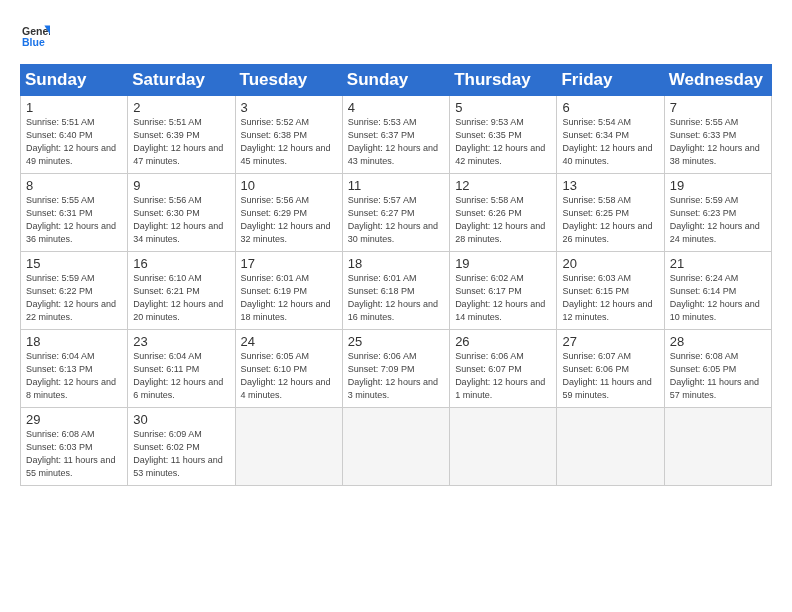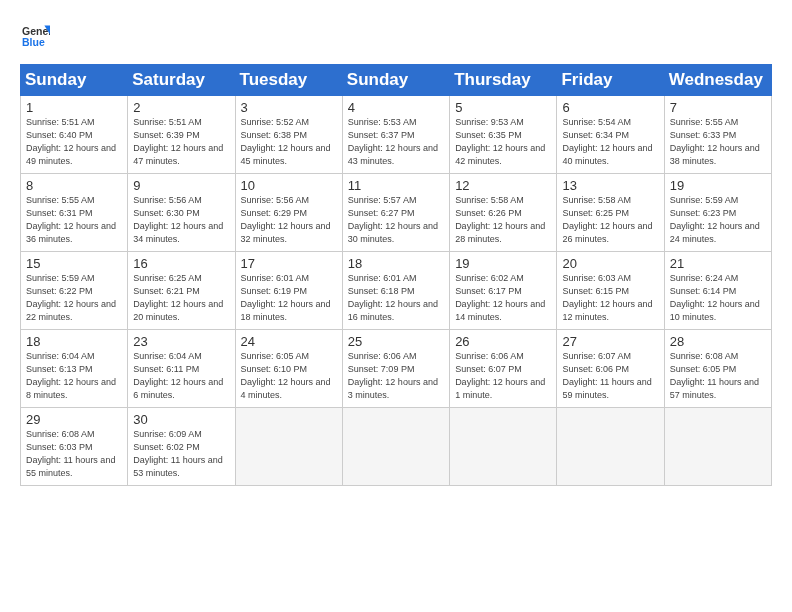--- a/index.html
+++ b/index.html
@@ -221,21 +221,21 @@
         <tr>
           <td>
             <span class="day-number">15</span>
             <div class="day-info">Sunrise: 5:59 AM
 Sunset: 6:22 PM
 Daylight: 12 hours
 and 22 minutes.</div>
           </td>
           <td>
             <span class="day-number">16</span>
-            <div class="day-info">Sunrise: 6:25 AM
+            <div class="day-info">Sunrise: 6:10 AM
 Sunset: 6:21 PM
 Daylight: 12 hours
 and 20 minutes.</div>
           </td>
           <td>
             <span class="day-number">17</span>
             <div class="day-info">Sunrise: 6:01 AM
 Sunset: 6:19 PM
 Daylight: 12 hours
 and 18 minutes.</div>

